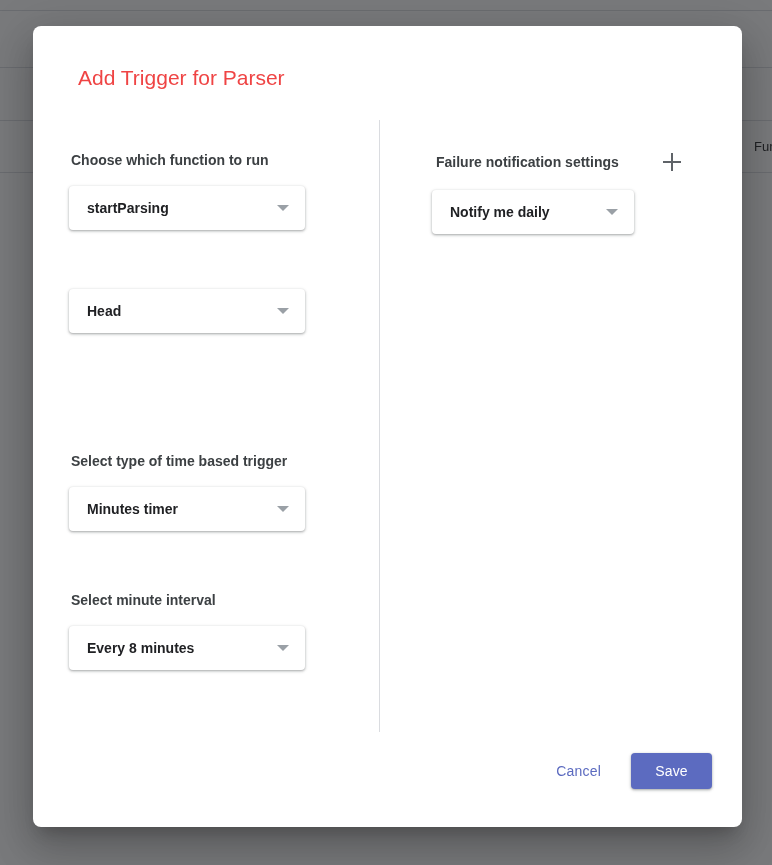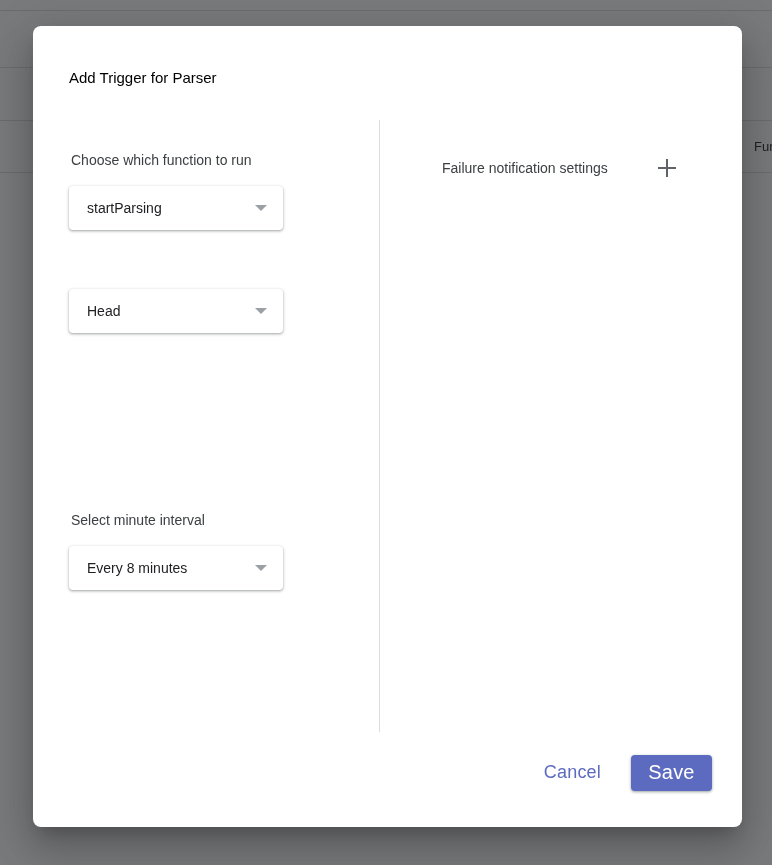--- a/index.html
+++ b/index.html
@@ -54,40 +54,41 @@
     background: #ffffff;
     border-radius: 8px;
     box-shadow: 0 11px 15px -7px rgba(0,0,0,.2),
                 0 24px 38px 3px rgba(0,0,0,.14),
                 0 9px 46px 8px rgba(0,0,0,.12);
     box-sizing: border-box;
     overflow: hidden;
   }
   .dialog-title {
     position: absolute;
-    left: 36px;
+    left: 45px;
     top: 38px;
-    font-size: 15px;
+    font-size: 21px;
     line-height: 28px;
-    color: #000000;
+    color: #ef4444;
     letter-spacing: 0;
     font-weight: 400;
   }
 
   .divider-v {
     position: absolute;
     left: 346px;
     top: 94px;
     width: 1px;
     height: 612px;
     background: #dadce0;
   }
 
   .col {
     position: absolute;
+    font-weight: bold;
   }
   .col-left  { left: 36px;  top: 124px; width: 300px; }
   .col-right { left: 399px; top: 124px; width: 280px; }
 
   .field { position: relative; }
   .field-label {
     font-size: 14px;
     line-height: 20px;
     color: #3c4043;
     margin: 0 0 16px 2px;
@@ -100,21 +101,21 @@
     background: #ffffff;
     border-radius: 4px;
     box-shadow: 0 1px 2px 0 rgba(60,64,67,.30),
                 0 1px 3px 1px rgba(60,64,67,.15);
     display: flex;
     align-items: center;
     box-sizing: border-box;
     padding: 0 16px 0 18px;
     cursor: pointer;
   }
-  .select-left  { width: 214px; gap: 28px; }
+  .select-left  { width: 236px; gap: 28px; }
   .select-right { width: 202px; }
   .select-value {
     flex: 1 1 auto;
     font-size: 14px;
     color: #202124;
     white-space: nowrap;
     overflow: hidden;
     text-overflow: ellipsis;
   }
   .caret {
@@ -127,21 +128,21 @@
   }
 
   
   .gap-1 { height: 59px; }
 
   .right-head {
     display: flex;
     align-items: center;
     margin: 0 0 16px 2px;
   }
-  .right-head .field-label { margin: 8px; }
+  .right-head .field-label { margin: 2px; }
   .plus-icon {
     position: relative;
     width: 18px;
     height: 18px;
     margin-left: 42px;
     cursor: pointer;
     flex: 0 0 auto;
   }
   .plus-icon::before,
   .plus-icon::after {
@@ -158,33 +159,33 @@
     right: 30px;
     top: 727px;
     display: flex;
     align-items: center;
     gap: 22px;
   }
   .btn-text {
     background: transparent;
     border: none;
     font-family: "Liberation Sans", sans-serif;
-    font-size: 18px;
+    font-size: 14px;
     font-weight: 500;
     color: #5c6bc0;
     padding: 9px 8px;
     border-radius: 4px;
     cursor: pointer;
     letter-spacing: .2px;
   }
   .btn-filled {
     background: #5c6bc0;
     border: none;
     font-family: "Liberation Sans", sans-serif;
-    font-size: 20px;
+    font-size: 14px;
     font-weight: 500;
     color: #ffffff;
     width: 81px;
     height: 36px;
     border-radius: 4px;
     cursor: pointer;
     letter-spacing: .2px;
     box-shadow: 0 1px 2px 0 rgba(60,64,67,.30),
                 0 1px 3px 1px rgba(60,64,67,.15);
   }
@@ -227,39 +228,50 @@
           <span class="select-value">Head</span>
           <span class="caret"></span>
         </div>
       </div>
 
       <div class="gap-1"></div>
 
 
       <div class="gap-1"></div>
 
+      <div class="field">
+        <div class="field-label">Select type of time based trigger</div>
+        <div class="select select-left">
+          <span class="select-value">Minutes timer</span>
+          <span class="caret"></span>
+        </div>
+      </div>
 
       <div class="gap-1"></div>
 
       <div class="field">
         <div class="field-label">Select minute interval</div>
         <div class="select select-left">
           <span class="select-value">Every 8 minutes</span>
           <span class="caret"></span>
         </div>
       </div>
 
     </div>
 
     <div class="col col-right">
 
       <div class="field">
         <div class="right-head">
           <div class="field-label">Failure notification settings</div>
           <div class="plus-icon"></div>
+        </div>
+        <div class="select select-right">
+          <span class="select-value">Notify me daily</span>
+          <span class="caret"></span>
         </div>
       </div>
 
     </div>
 
     <div class="actions">
       <button class="btn-text">Cancel</button>
       <button class="btn-filled">Save</button>
     </div>
 

